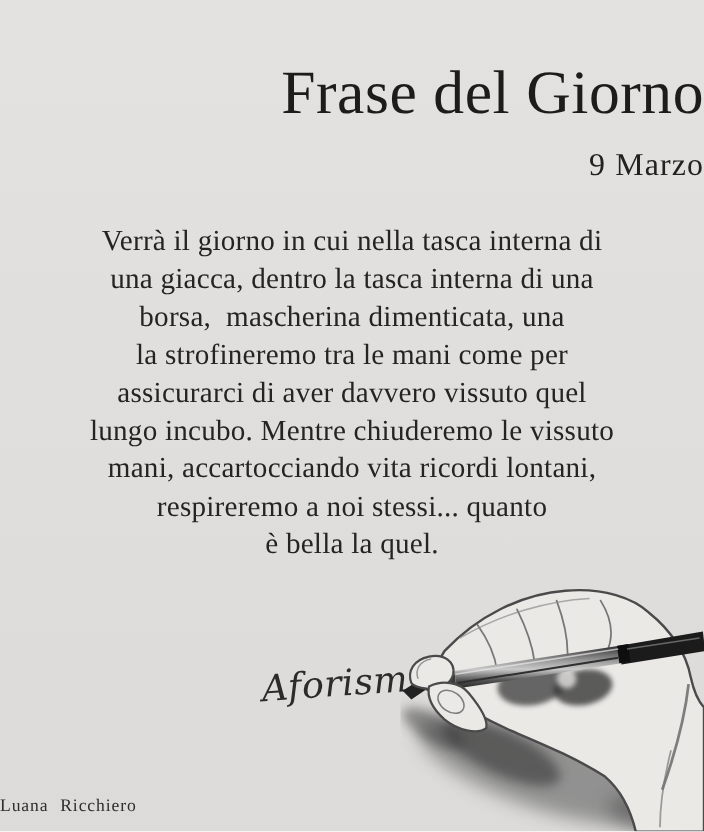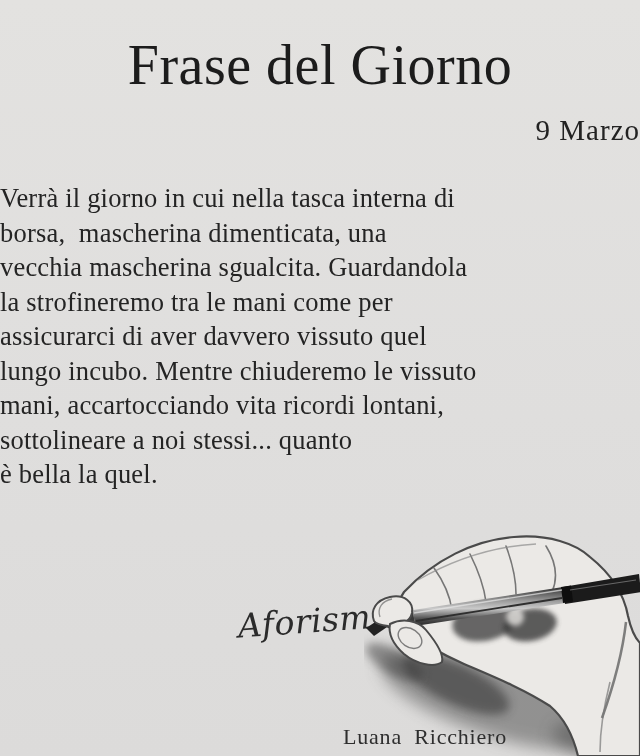--- a/index.html
+++ b/index.html
@@ -6,37 +6,38 @@
   .canvas{
     position:relative;
     width:640px;height:756px;
     background:linear-gradient(180deg,#e3e2e0 0%,#dfdedd 55%,#dcdbda 100%);
     overflow:hidden;
     font-family:"Liberation Serif","DejaVu Serif",serif;
     color:#1f1f1f;
   }
   .title{
     margin:0;
-    padding-top:34px;
-    text-align:center;
+    padding-top:54px;
+    text-align:right;
     font-size:56px;
     font-weight:400;
     letter-spacing:0.5px;
     line-height:62px;
     color:#1c1c1c;
   }
   .date{
     margin-top:18px;
     text-align:right;
     font-size:29px;
     letter-spacing:1px;
     color:#222;
   }
   .quote{
     margin-top:34px;
+    text-align:center;
     font-size:26.5px;
     line-height:34.5px;
     letter-spacing:0.2px;
     color:#242424;
   }
   .quote .line{
     white-space:pre;
   }
   .brand-script{
     position:absolute;
@@ -49,22 +50,22 @@
     font-size:33px;
     color:#2b2b2b;
     transform:rotate(-4deg) translateX(-6px);
     letter-spacing:0.5px;
   }
   .author{
     position:absolute;
     left:0;
     top:724px;
     width:507px;
-    text-align:right;
-    font-size:22px;
+    text-align:left;
+    font-size:16px;
     letter-spacing:0.8px;
     word-spacing:6px;
     color:#2e2e2e;
   }
   .hand-illustration{
     position:absolute;
     right:0;
     top:522px;
     width:276px;
     height:234px;
@@ -74,27 +75,27 @@
 <body>
 
 <div class="canvas">
 
   <h1 class="title">Frase del Giorno</h1>
 
   <div class="date">9 Marzo</div>
 
   <div class="quote">
     <div class="line">Verrà il giorno in cui nella tasca interna di</div>
+    <div class="line">una giacca, dentro la tasca interna di una</div>
     <div class="line">borsa,  mascherina dimenticata, una</div>
-    <div class="line">vecchia mascherina sgualcita. Guardandola</div>
     <div class="line">la strofineremo tra le mani come per</div>
     <div class="line">assicurarci di aver davvero vissuto quel</div>
     <div class="line">lungo incubo. Mentre chiuderemo le vissuto</div>
     <div class="line">mani, accartocciando vita ricordi lontani,</div>
-    <div class="line">sottolineare a noi stessi... quanto</div>
+    <div class="line">respireremo a noi stessi... quanto</div>
     <div class="line">è bella la quel.</div>
   </div>
 
   <div class="brand-script">Aforismi</div>
 
   <svg class="hand-illustration" viewBox="0 0 276 234" xmlns="http://www.w3.org/2000/svg">
     <defs>
       <filter id="blur8" x="-40%" y="-40%" width="180%" height="180%">
           <feGaussianBlur stdDeviation="8"></feGaussianBlur>
         </filter>

